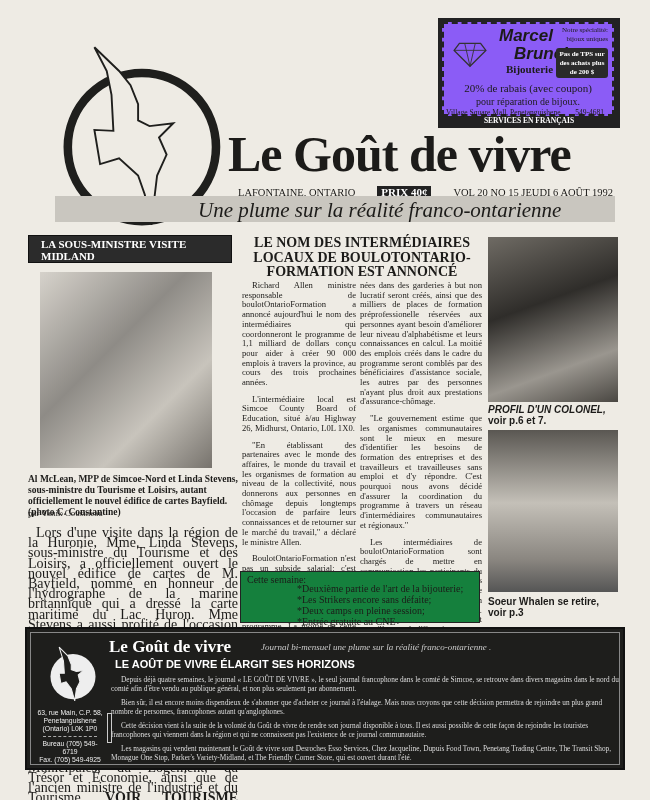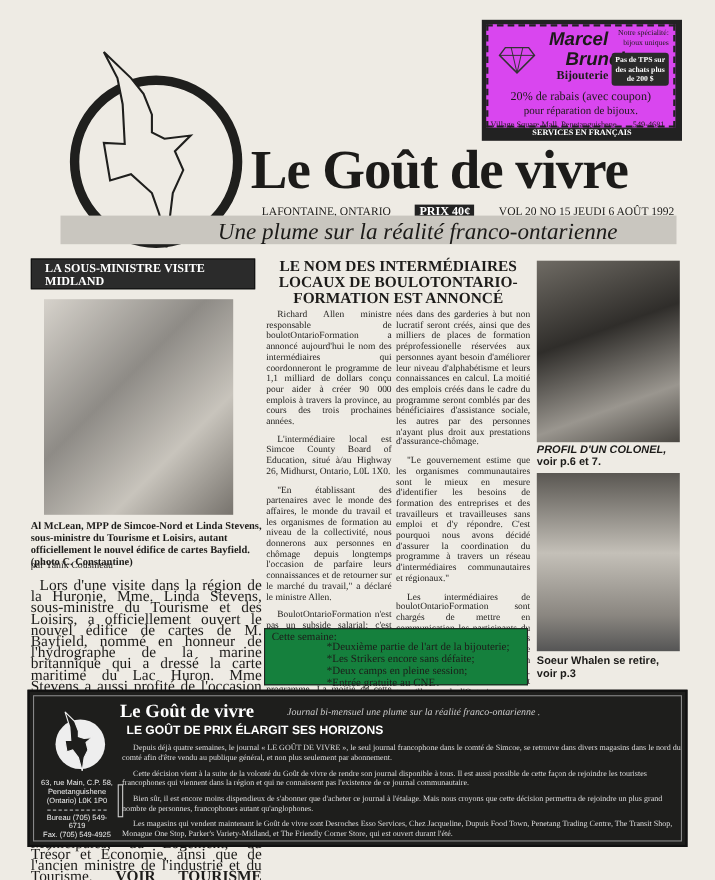--- a/index.html
+++ b/index.html
@@ -9,21 +9,21 @@
     font-family:"Liberation Serif", serif;
     color:#1c1b19;
     position:relative;
   }
   .abs { position:absolute; }
   
   #logo { left:45px; top:40px; width:190px; height:195px; }
   
   #ad {
     left:442px; top:22px; width:172px; height:94px;
-    border:2px dashed #222; background:#d946ef; box-sizing:border-box;
+    border:2px dashed #222; background:#8b5cf6; box-sizing:border-box;
   }
   #ad-outer { left:438px; top:18px; width:182px; height:110px; background:#222; }
   #ad .marcel { position:absolute; left:55px; top:2px; font-style:italic; font-weight:bold; font-size:17px; font-family:"Liberation Sans", sans-serif; }
   #ad .brunel { position:absolute; left:70px; top:20px; font-style:italic; font-weight:bold; font-size:17px; font-family:"Liberation Sans", sans-serif; }
   #ad .bijouterie { position:absolute; left:62px; top:39px; font-weight:bold; font-size:11px; }
   #ad .specialite { position:absolute; right:4px; top:2px; font-size:7px; text-align:right; width:60px; line-height:9px; }
   #ad .tps { position:absolute; right:4px; top:24px; width:52px; height:30px; background:#2a2a2a; color:#fff; font-size:7px; text-align:center; line-height:9px; border-radius:3px; padding-top:2px; box-sizing:border-box; font-weight:bold; }
   #ad .rabais { position:absolute; left:0; right:0; top:58px; text-align:center; font-size:11px; }
   #ad .reparation { position:absolute; left:0; right:0; top:72px; text-align:center; font-size:10px; }
   #ad .addr { position:absolute; left:2px; top:84px; font-size:7.5px; }
@@ -157,25 +157,25 @@
 </div>
 
 <div id="bottom" class="abs">
   <div id="bottom-inner">
     <svg id="b-logo" viewBox="0 0 60 66">
       <circle cx="30" cy="36" r="26" fill="#eee"></circle>
       <path d="M14,2 L24,12 L28,22 L28,28 L34,30 L42,29 L36,34 L38,42 L34,50 L32,64 L28,50 L22,42 L16,44 L14,32 L20,32 L19,18 Z" fill="#1e1e1c" stroke="#eee" stroke-width="1.2"></path>
     </svg>
     <div id="b-title">Le Goût de vivre</div>
     <div id="b-sub">Journal bi-mensuel    une plume sur la réalité franco-ontarienne .</div>
-    <div id="b-head">LE GOÛT DE PRIX ÉLARGIT SES HORIZONS</div>
+    <div id="b-head">LE AOÛT DE VIVRE ÉLARGIT SES HORIZONS</div>
     <div id="b-text">
       <p>Depuis déjà quatre semaines, le journal « LE GOÛT DE VIVRE », le seul journal francophone dans le comté de Simcoe, se retrouve dans divers magasins dans le nord du comté afin d'être vendu au publique général, et non plus seulement par abonnement.</p>
+      <p>Bien sûr, il est encore moins dispendieux de s'abonner que d'acheter ce journal à l'étalage. Mais nous croyons que cette décision permettra de rejoindre un plus grand nombre de personnes, francophones autant qu'anglophones.</p>
       <p>Cette décision vient à la suite de la volonté du Goût de vivre de rendre son journal disponible à tous. Il est aussi possible de cette façon de rejoindre les touristes francophones qui viennent dans la région et qui ne connaissent pas l'existence de ce journal communautaire.</p>
-      <p>Bien sûr, il est encore moins dispendieux de s'abonner que d'acheter ce journal à l'étalage. Mais nous croyons que cette décision permettra de rejoindre un plus grand nombre de personnes, francophones autant qu'anglophones.</p>
       <p>Les magasins qui vendent maintenant le Goût de vivre sont Desroches Esso Services, Chez Jacqueline, Dupuis Food Town, Penetang Trading Centre, The Transit Shop, Monague One Stop, Parker's Variety-Midland, et The Friendly Corner Store, qui est ouvert durant l'été.</p>
     </div>
     <div id="b-addr">
       <div>63, rue Main, C.P. 58,</div>
       <div>Penetanguishene</div>
       <div>(Ontario) L0K 1P0</div>
       <hr>
       <div>Bureau (705) 549-6719</div>
       <div>Fax. (705) 549-4925</div>
     </div>

